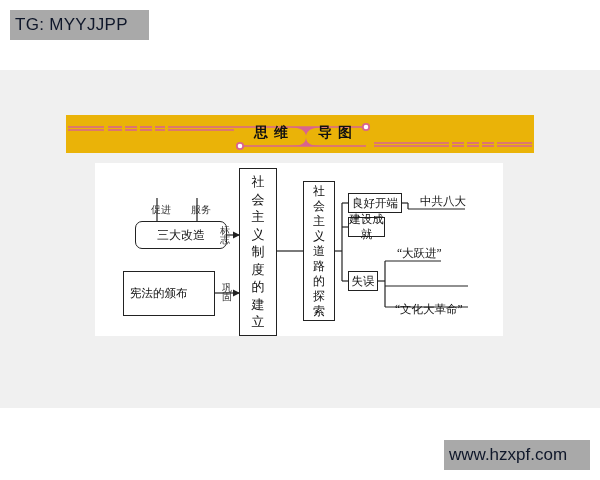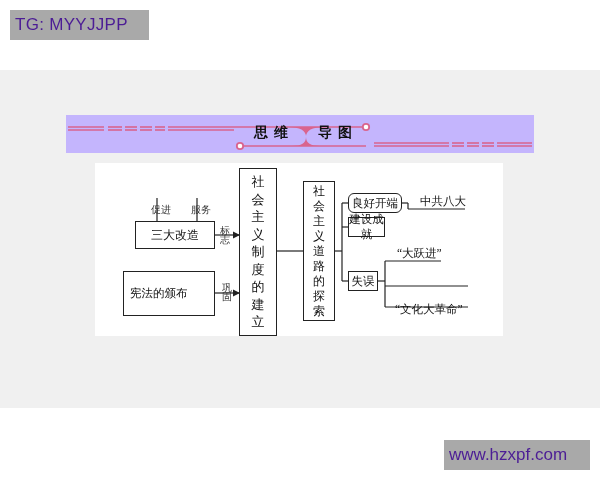--- a/index.html
+++ b/index.html
@@ -1,25 +1,25 @@
 <!DOCTYPE html>
 <html><head>
 <meta charset="utf-8">
 <style>
   * { box-sizing: border-box; margin: 0; padding: 0; }
   html, body { width: 600px; height: 480px; background: #ffffff; overflow: hidden; }
   body { position: relative; font-family: "DejaVu Sans", sans-serif; color: #111; }
 
-  .wm { position: absolute; background: #a9a9a9; color: #4c1d95; font-family: "Liberation Sans", sans-serif; }
+  .wm { position: absolute; background: #a9a9a9; color: #0f172a; font-family: "Liberation Sans", sans-serif; }
   .wm-tl { left: 10px; top: 10px; width: 139px; height: 30px; font-size: 17px; line-height: 30px; padding-left: 5px; letter-spacing: 0.3px; }
   .wm-br { left: 444px; top: 440px; width: 146px; height: 30px; font-size: 17px; line-height: 30px; padding-left: 5px; }
 
   .band { position: absolute; left: 0; top: 70px; width: 600px; height: 338px; background: #f0f0f0; }
 
-  .banner { position: absolute; left: 66px; top: 115px; width: 468px; height: 38px; background: #c4b5fd; padding-left: 23px; }
+  .banner { position: absolute; left: 66px; top: 115px; width: 468px; height: 38px; background: #eab308; padding-left: 23px; }
   .banner svg { position: absolute; left: 0; top: 0; }
   .banner-title { position: absolute; top: 9px; font-size: 14px; font-weight: bold; letter-spacing: 6px; color: #111; }
 
   .canvas { position: absolute; left: 95px; top: 163px; width: 408px; height: 173px; background: #ffffff; }
   .canvas svg.lines { position: absolute; left: 0; top: 0; }
 
   .box { position: absolute; border: 1.5px solid #222; background: #fff; display: flex; align-items: center; justify-content: center; font-size: 12px; color: #111; text-align: center; }
   .vbox { flex-direction: column; font-size: 13px; line-height: 17.5px; }
   .vbox span { display: block; }
   .small { position: absolute; font-size: 10px; color: #333; line-height: 9px; }
@@ -104,21 +104,21 @@
       <line x1="290" y1="98" x2="346" y2="98"></line>
       <line x1="290" y1="123" x2="373" y2="123"></line>
       <line x1="290" y1="144" x2="373" y2="144"></line>
     </g>
   </svg>
 
 
   <span class="small" style="left:56px; top:42px;">促进</span>
   <span class="small" style="left:96px; top:42px;">服务</span>
 
-  <div class="box" style="left:40px; top:58px; width:80px; height:28px;">三大改造</div>
+  <div class="box" style="left:40px; top:58px; width:92px; height:28px;border-radius:7px;">三大改造</div>
 
   <span class="small" style="left:125px; top:63px;">
     <span style="display:block;">标</span>
     <span style="display:block;">志</span>
   </span>
 
   <div class="box vbox" style="left:28px; top:108px; width:92px; height:45px; align-items:flex-start; padding-left:6px; font-size:11.5px; line-height:19px;">
     <span>宪法的颁布</span>
   </div>
 
@@ -144,21 +144,21 @@
     <span>会</span>
     <span>主</span>
     <span>义</span>
     <span>道</span>
     <span>路</span>
     <span>的</span>
     <span>探</span>
     <span>索</span>
   </div>
 
-  <div class="box" style="left:253px; top:30px; width:54px; height:20px; font-size:11.5px;border-radius:6px;">良好开端</div>
+  <div class="box" style="left:253px; top:30px; width:54px; height:20px; font-size:11.5px;">良好开端</div>
   <span class="lbl" style="left:325px; top:31px;">中共八大</span>
 
   <div class="box" style="left:253px; top:54px; width:37px; height:20px; font-size:11.5px;">建设成就</div>
 
   <div class="box" style="left:253px; top:108px; width:30px; height:20px; font-size:11.5px;">失误</div>
 
   <span class="lbl" style="left:302px; top:83px;">“大跃进”</span>
   <span class="lbl" style="left:300px; top:128px;margin-top:11px;">“文化大革命”</span>
 </div>
 

